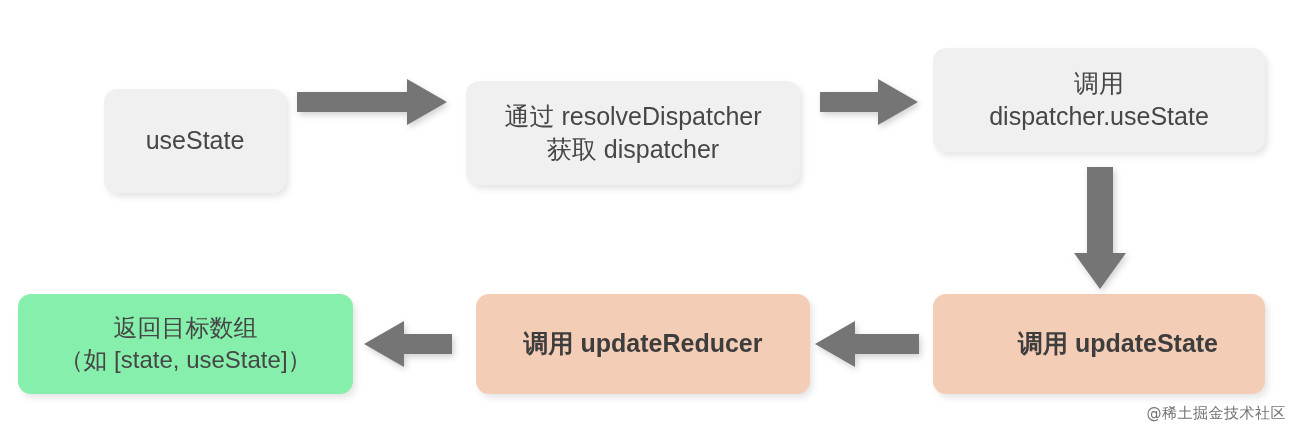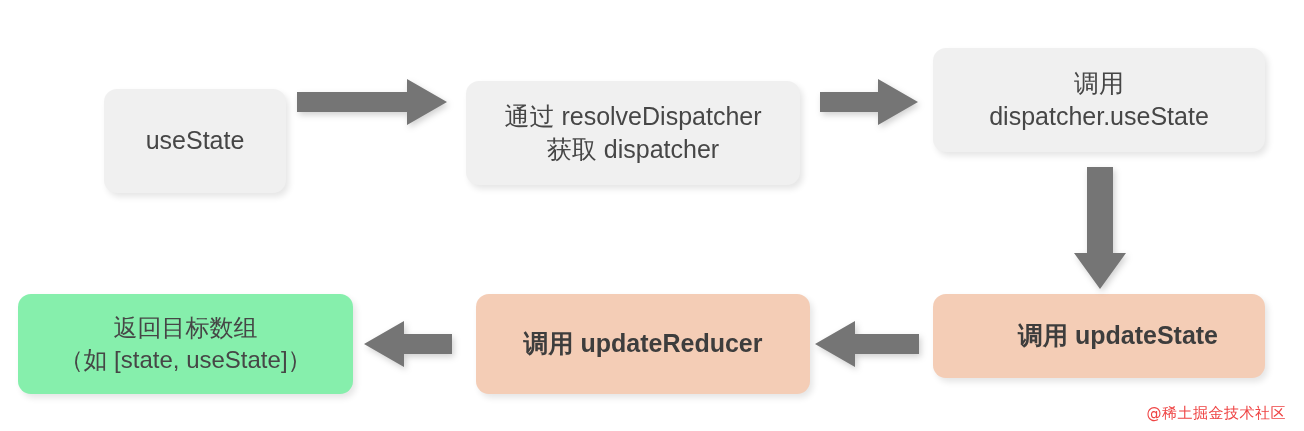--- a/index.html
+++ b/index.html
@@ -44,21 +44,21 @@
     font-weight: 700;
     color: #3d3d3d;
   }
 
   
   #node-usestate        { left: 104px;  top: 48px;  width: 182px; height: 104px; margin-top: 41px; }
   #node-resolve         { left: 466px; top: 48px;  width: 334px; height: 104px; }
   #node-dispatcher-call { left: 933px; top: 48px;  width: 332px; height: 104px; }
   #node-return-array    { left: 18px;  top: 294px; width: 335px; height: 100px; font-size: 24px;}
   #node-updatereducer   { left: 476px; top: 294px; width: 334px; height: 100px; }
-  #node-updatestate     { left: 933px; top: 294px; width: 332px; height: 84px; padding-left: 48px; }
+  #node-updatestate     { left: 933px; top: 294px; width: 332px; height: 100px; padding-left: 48px; }
 
   
   .arrow {
     position: absolute;
     filter: drop-shadow(2px 3px 3px rgba(0,0,0,0.18));
   }
   #arrow-1 { left: 297px;  top: 79px;  width: 150px; height: 46px; }
   #arrow-2 { left: 820px;  top: 79px;  width: 98px;  height: 46px; }
   #arrow-3 { left: 1074px; top: 167px; width: 52px;  height: 122px; }
   #arrow-4 { left: 815px;  top: 321px; width: 104px; height: 46px; }
@@ -121,15 +121,15 @@
       <polygon class="arrow-shape" points="104,13 40,13 40,0 0,23 40,46 40,33 104,33" style="fill: rgb(117, 117, 117);"></polygon>
     </svg>
   </div>
 
   <div class="arrow" id="arrow-5">
     <svg viewBox="0 0 88 46" preserveAspectRatio="none" aria-hidden="true">
       <polygon class="arrow-shape" points="88,13 40,13 40,0 0,23 40,46 40,33 88,33" style="fill: rgb(117, 117, 117);"></polygon>
     </svg>
   </div>
 
-  <div id="watermark" style="color: #ef4444; text-align: center;">@稀土掘金技术社区</div>
+  <div id="watermark" style="color: #737373; text-align: center;">@稀土掘金技术社区</div>
 
 </div>
 
 </body></html>

